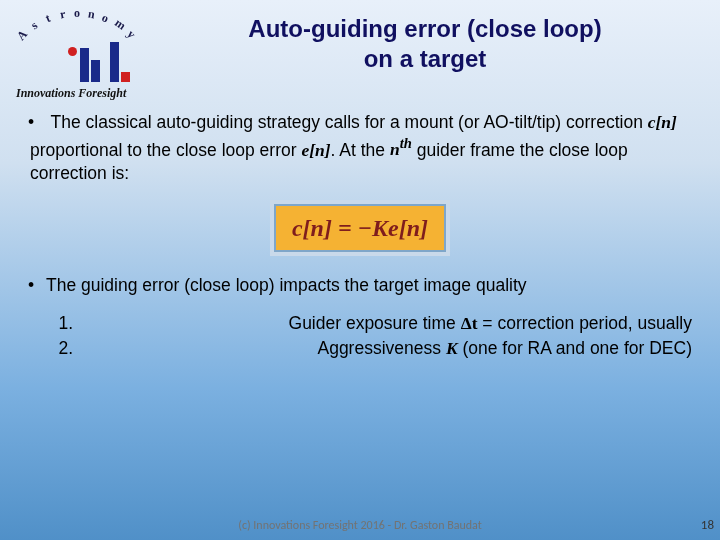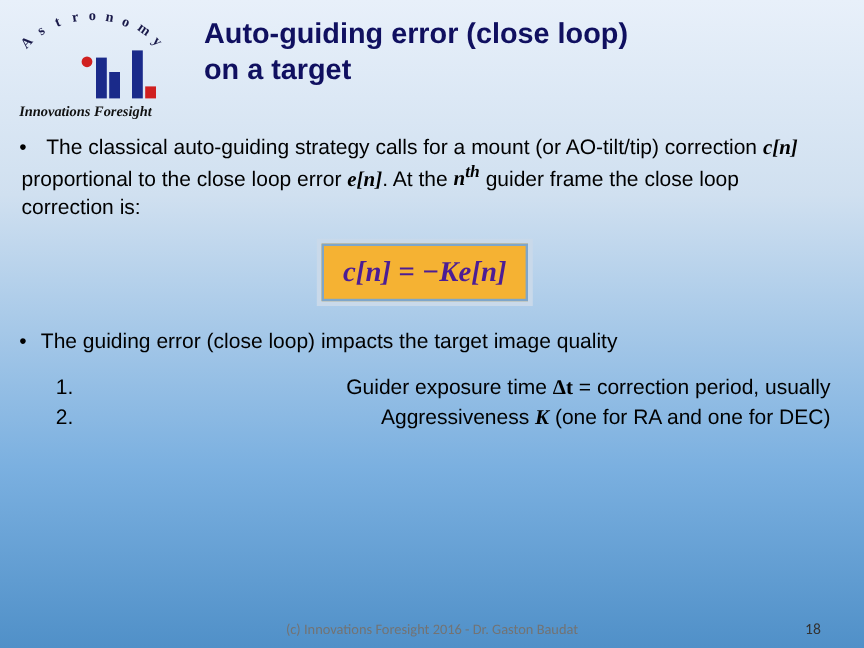--- a/index.html
+++ b/index.html
@@ -55,29 +55,30 @@
     font-family: "Times New Roman", serif;
     font-style: italic;
     font-weight: bold;
     font-size: 12px;
     color: #111;
     margin-top: 4px;
     margin-left: 6px;
   }
   .title {
     flex: 1;
+    text-align: center;
     font-weight: bold;
     font-size: 24px;
     color: #101060;
     padding-top: 8px;
     padding-right: 30px;
     line-height: 1.25;
   }
   .content {
-    padding: 10px 28px 0 16px;
+    padding: 10px 28px 0 28px;
     font-size: 17.5px;
     color: #000;
     line-height: 1.35;
   }
   .content ul { list-style: none; }
   .content ul > li::before {
     content: "•";
     display: inline-block;
     width: 18px;
     margin-left: -2px;
@@ -94,21 +95,21 @@
   .eqbox {
     display: inline-block;
     background: #f5b233;
     border: 2px solid #7fa6c9;
     box-shadow: 0 0 0 4px #c9d9ea;
     padding: 6px 16px;
     font-family: "Cambria Math", "Times New Roman", serif;
     font-size: 24px;
     font-weight: bold;
     font-style: italic;
-    color: #4c1d95;
+    color: #7f1d1d;
   }
   ol.numlist {
     list-style: decimal;
     padding-left: 50px;
     margin-top: 14px;
     text-align: right;
   }
   ol.numlist li { margin-bottom: 2px; padding-left: 4px;}
   .footer {
     position: absolute;
@@ -117,21 +118,21 @@
     width: 100%;
     display: flex;
     justify-content: center;
     font-size: 12px;
     color: #737373;
     font-family: Calibri, Arial, sans-serif;
   }
   .pagenum {
     position: absolute;
     bottom: 8px;
-    right: 36px;
+    right: 6px;
     font-size: 13px;
     color: #333;
     font-family: Calibri, Arial, sans-serif;
   }
 </style>
 </head>
 <body>
 
 <div class="header">
   <div class="logo-region">

